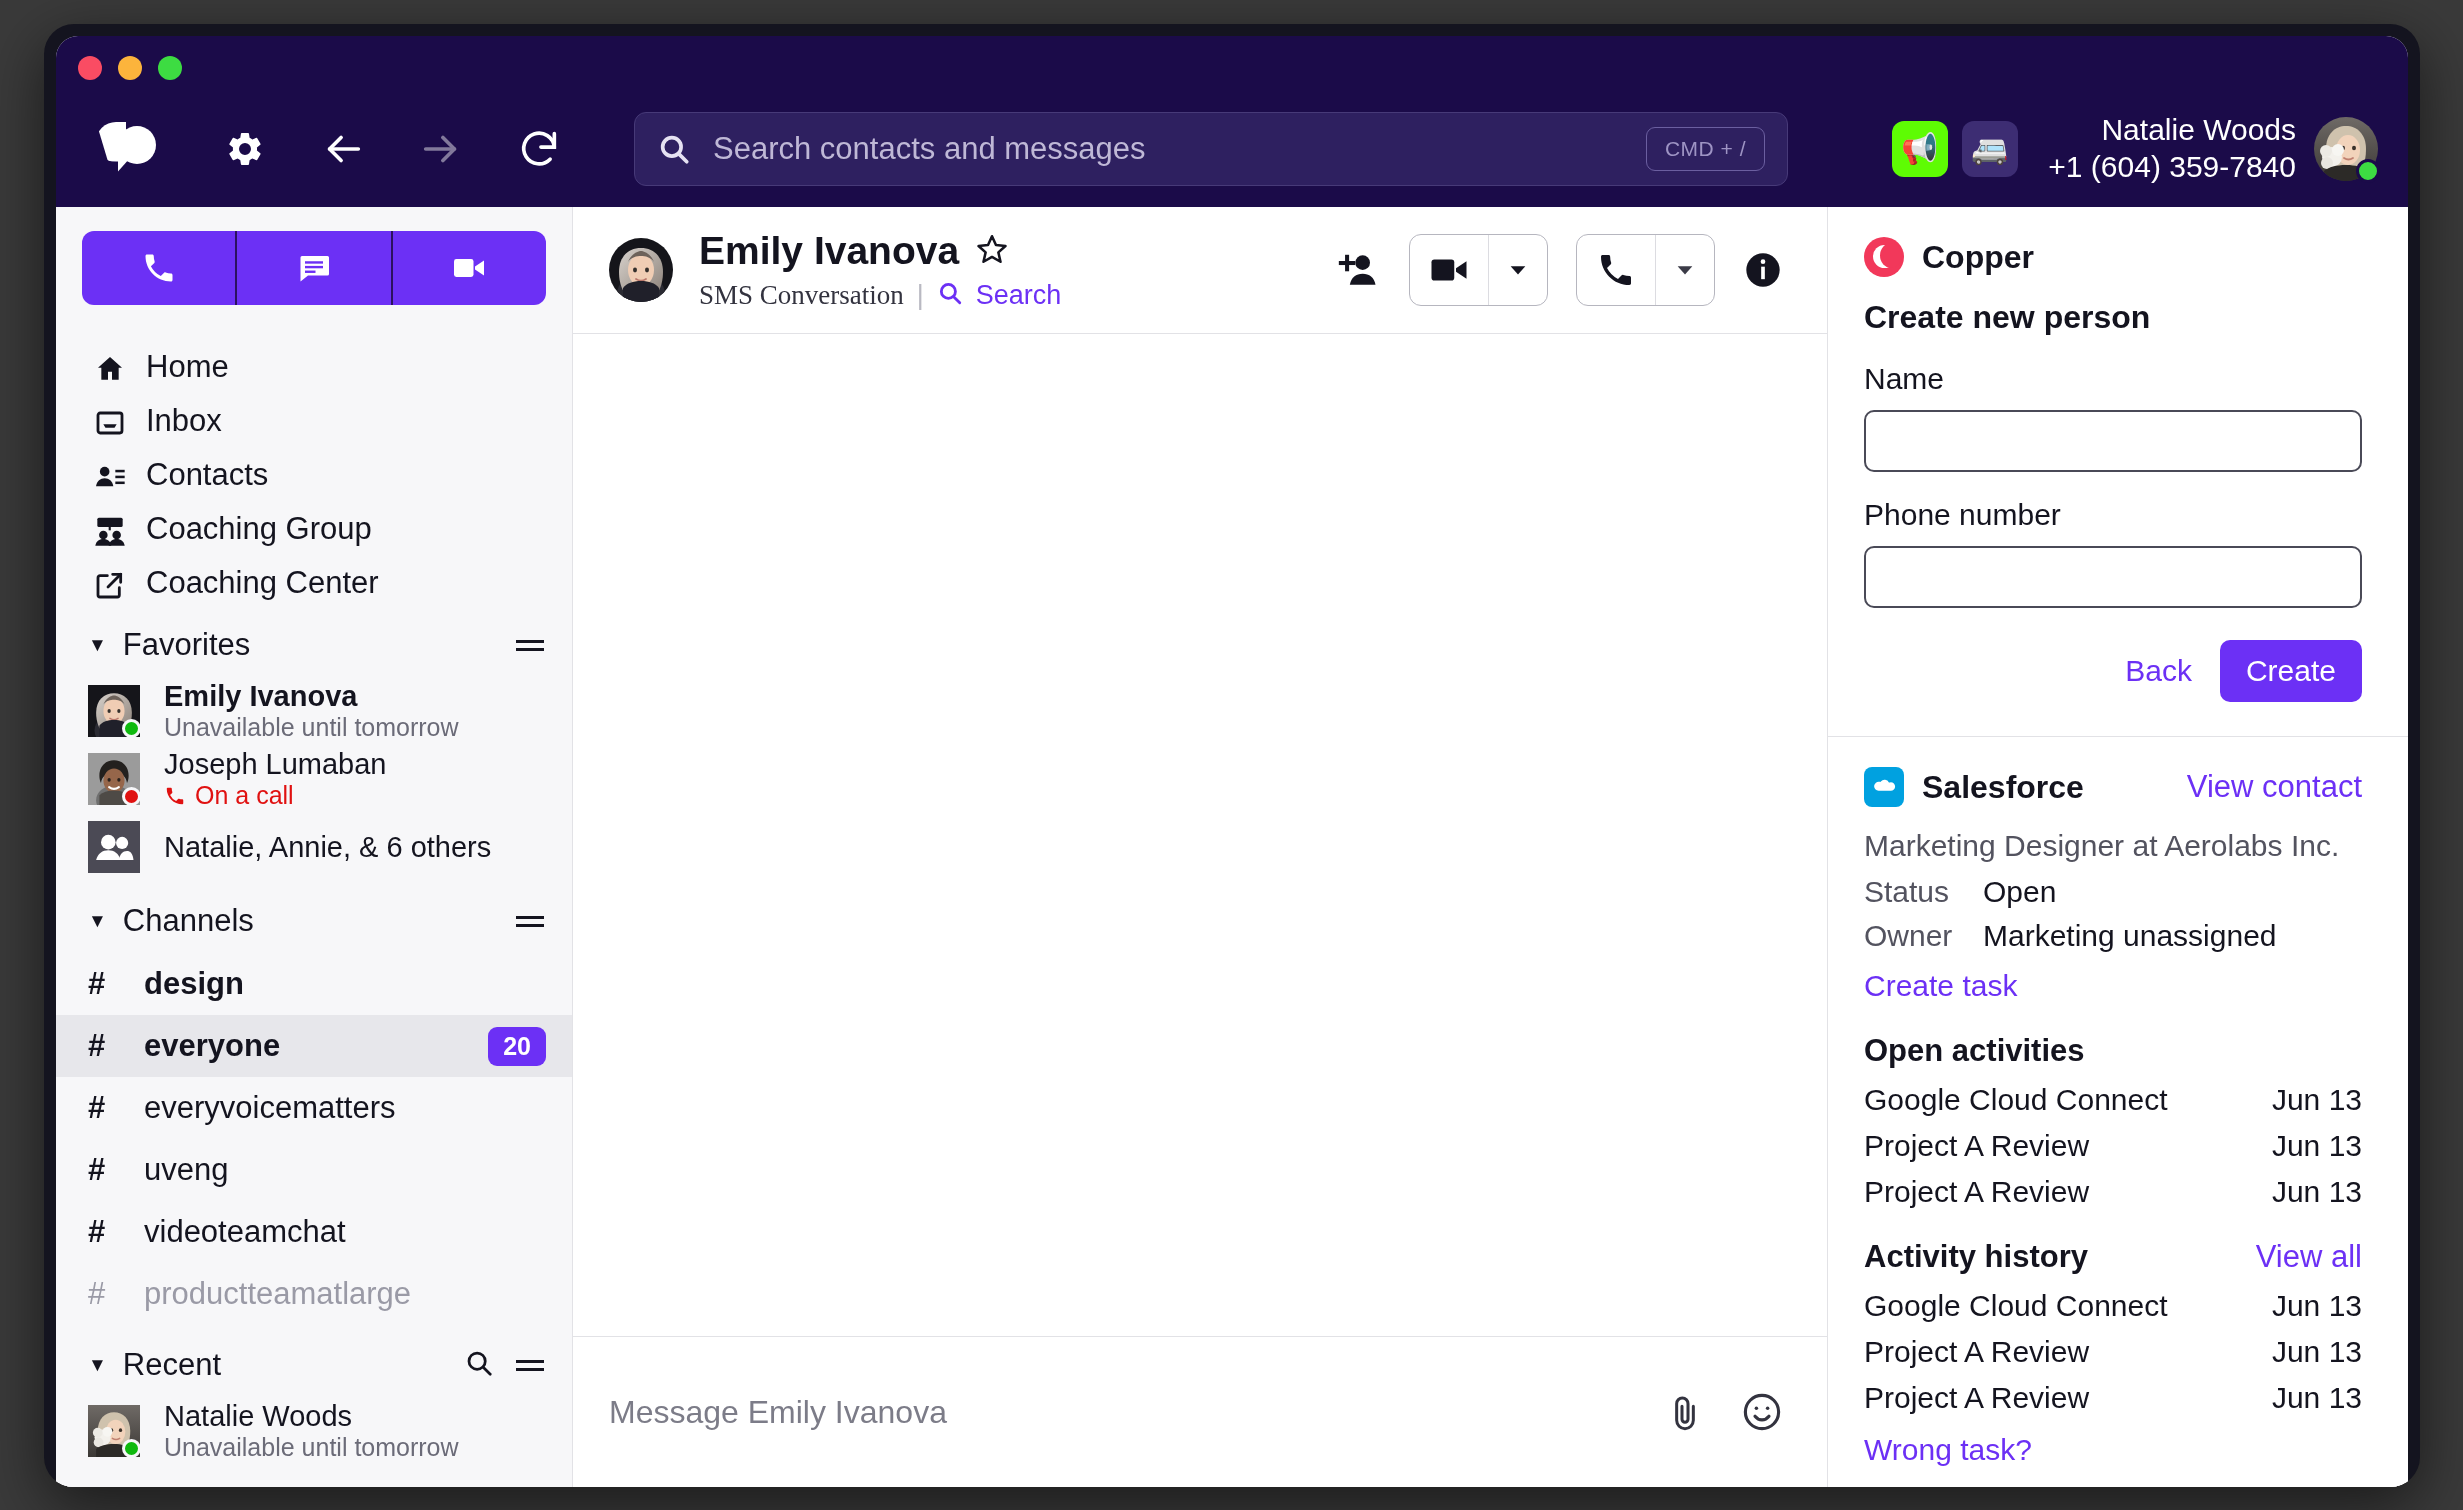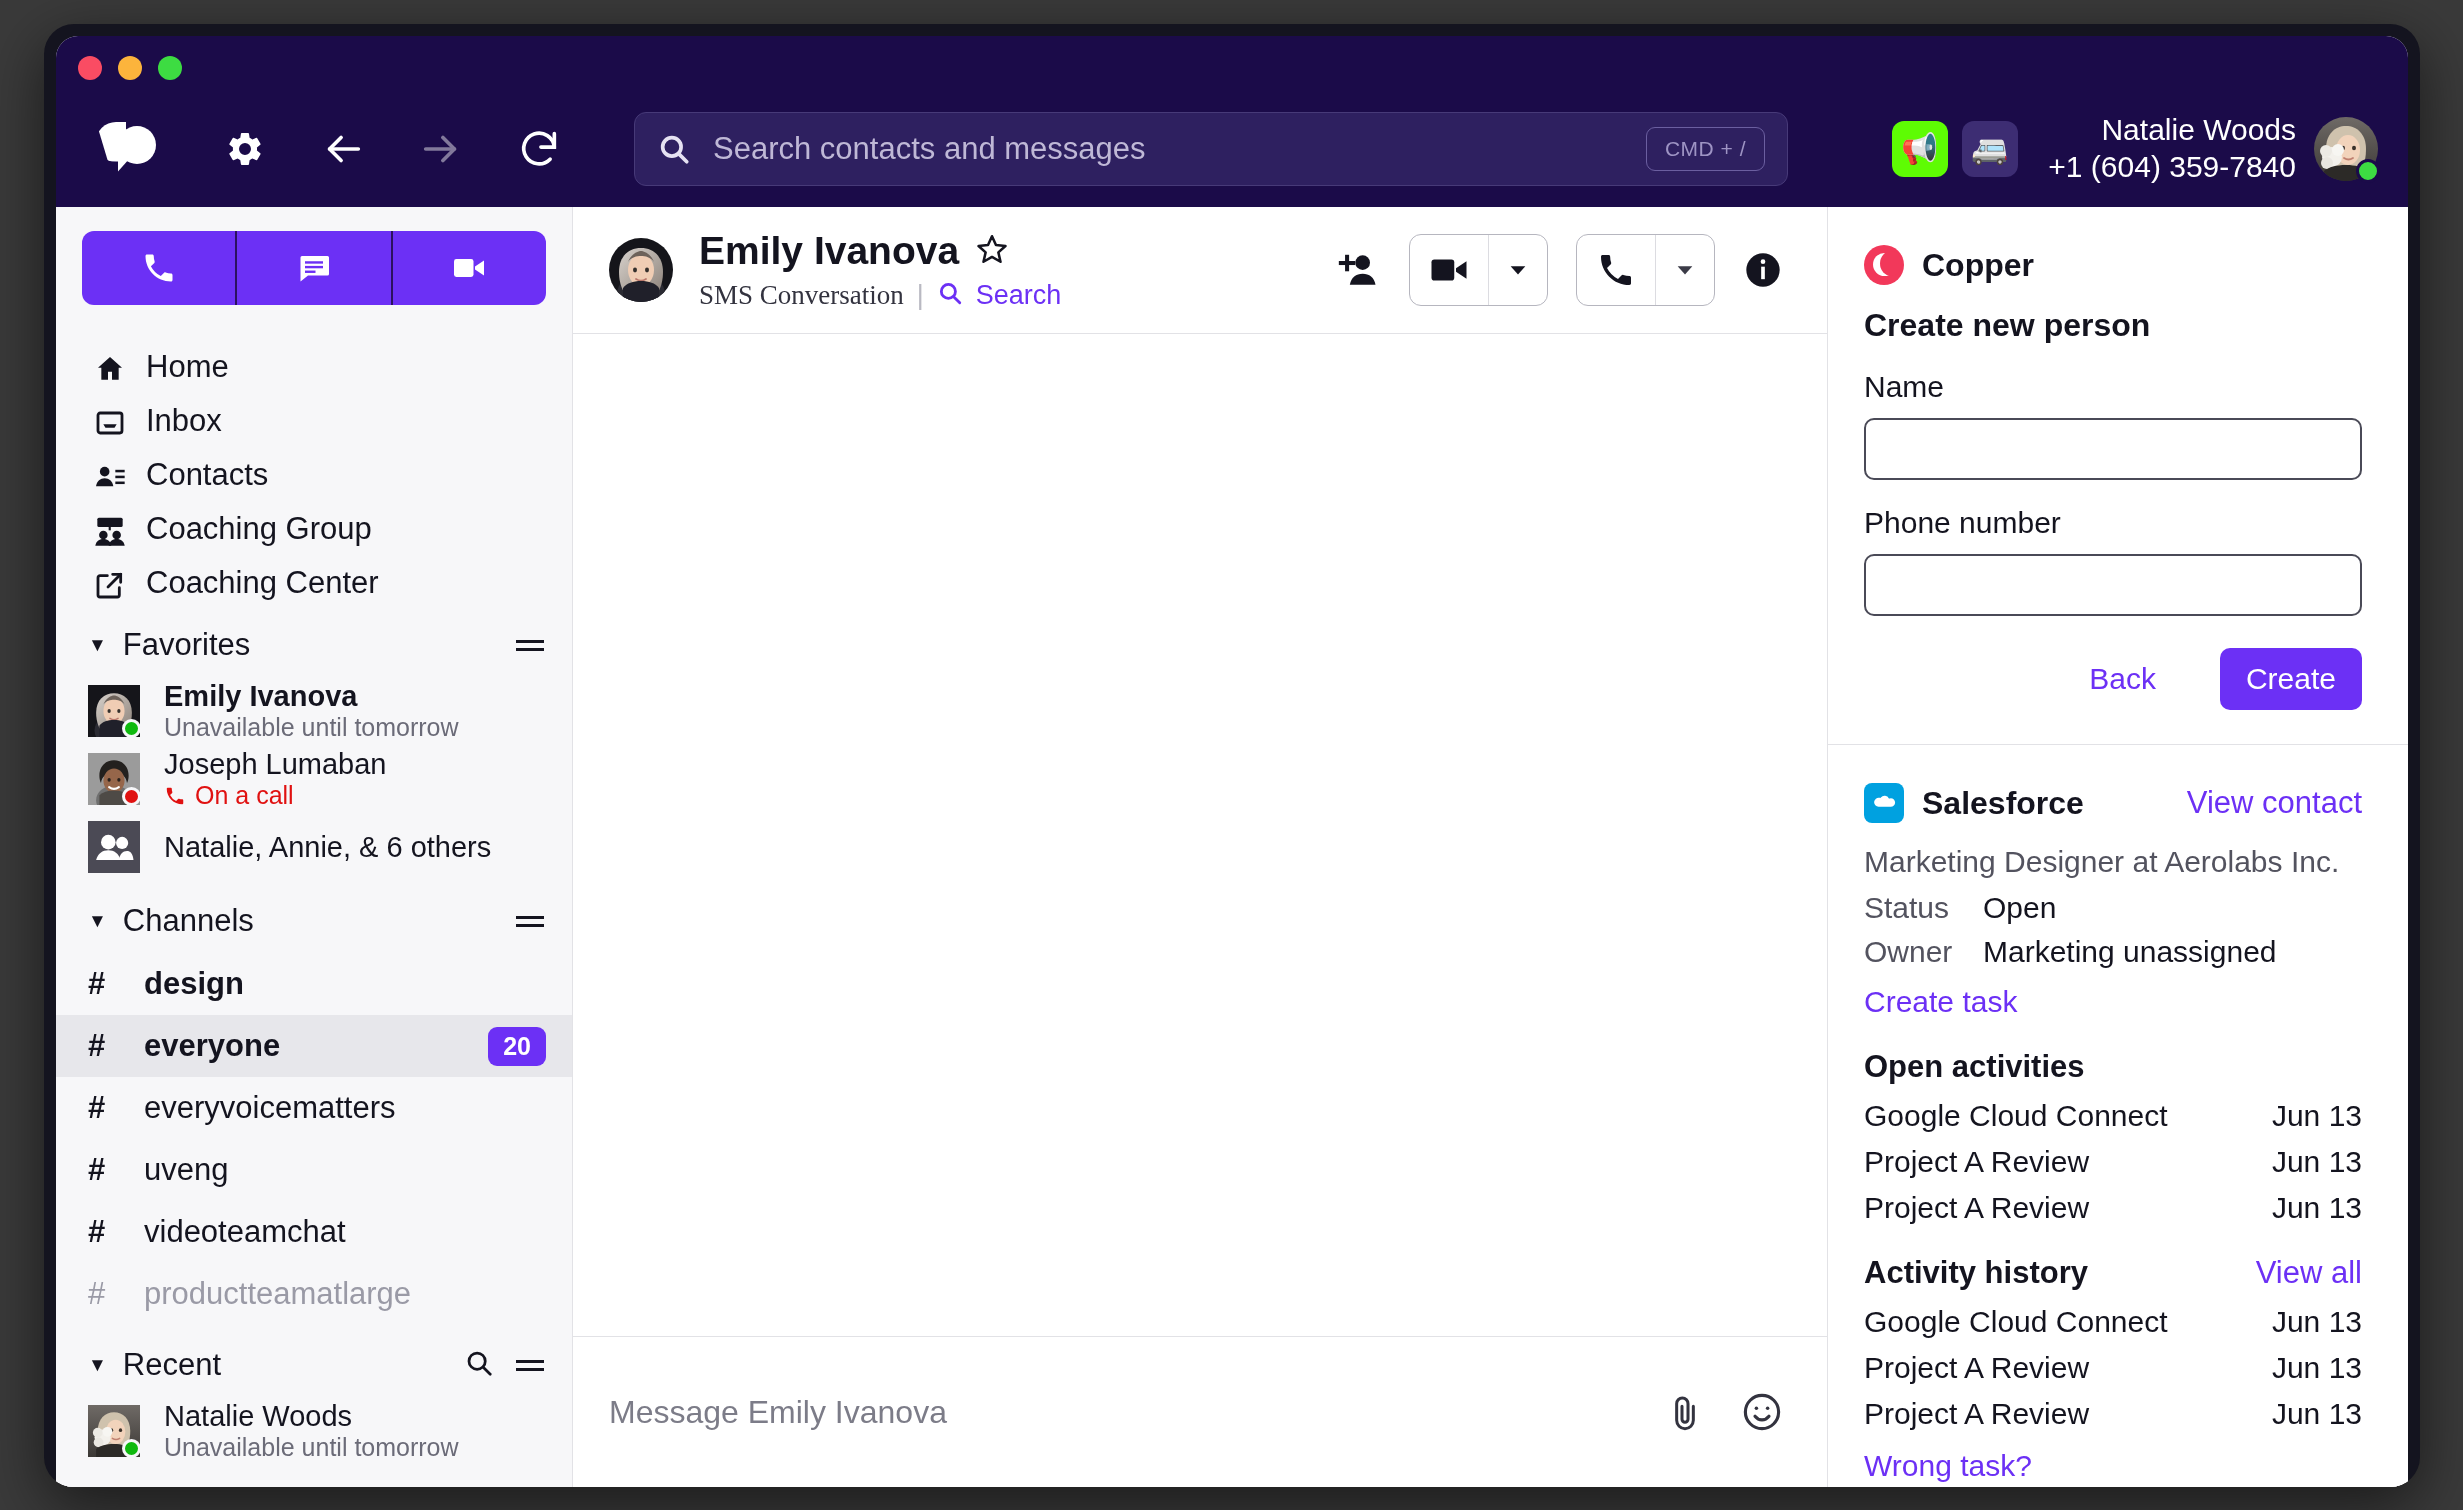--- a/index.html
+++ b/index.html
@@ -245,21 +245,21 @@
   }
   .composer input::placeholder { color: #7c7c88; }
   .comp-actions { display: flex; align-items: center; gap: 36px; }
 
   
   .rightpanel {
     width: 581px; flex: 0 0 581px;
     border-left: 1px solid #e2e2e6;
     background: #fff; overflow: hidden;
   }
-  .rp-card { padding: 38px 46px 34px 36px; }
+  .rp-card { padding: 30px 46px 34px 36px; }
   .rp-div { height: 1px; background: #e2e2e6; }
   .rp-brand { display: flex; align-items: center; gap: 18px; margin-bottom: 22px; }
   .rp-brand .bname { font-size: 32px; font-weight: bold; color: #14141f; }
   .rp-brand .blink { margin-left: auto; font-size: 31px; color: #6c30f5; cursor: pointer; }
   .copper-logo {
     width: 40px; height: 40px; border-radius: 50%; background: #f2385a;
     position: relative; flex: 0 0 auto;
   }
   .copper-logo:after {
     content: ""; position: absolute; left: 9px; top: 8px;
@@ -282,21 +282,20 @@
     background: #fff; outline: none; padding: 0 16px; font-size: 28px;
     font-family: "Liberation Sans", sans-serif; margin-bottom: 26px;
   }
   .rp-btnrow { display: flex; align-items: center; justify-content: flex-end; gap: 28px; margin-top: 6px; }
   .btn-text { font-size: 30px; color: #6c30f5; background: none; border: 0; cursor: pointer;
               font-family: "Liberation Sans", sans-serif; }
   .btn-primary {
     background: #6c30f5; color: #fff; border: 0; border-radius: 10px;
     font-size: 30px; padding: 14px 26px; cursor: pointer;
     font-family: "Liberation Sans", sans-serif;
-    margin-left: 36px;
   }
   .rp-sub { font-size: 30px; color: #53535f; margin-bottom: 12px; }
   .rp-kv { display: flex; font-size: 30px; margin-bottom: 10px; }
   .rp-kv .k { width: 119px; color: #53535f; flex: 0 0 119px; }
   .rp-kv .v { color: #14141f; }
   .rp-link { font-size: 30px; color: #6c30f5; cursor: pointer; display: inline-block; margin-top: 6px; }
   .rp-secthead {
     display: flex; align-items: flex-end; margin: 30px 0 14px 0;
   }
   .rp-secthead .t { font-size: 31px; font-weight: bold; color: #14141f; }

